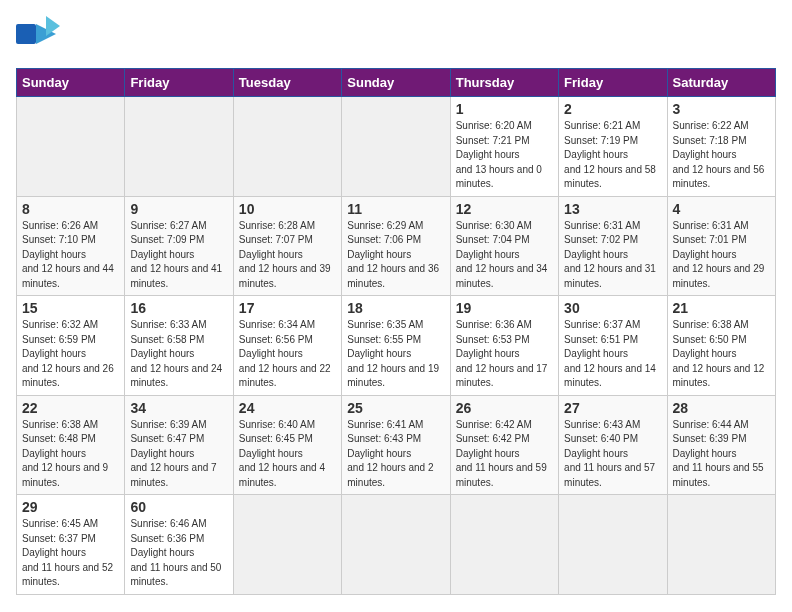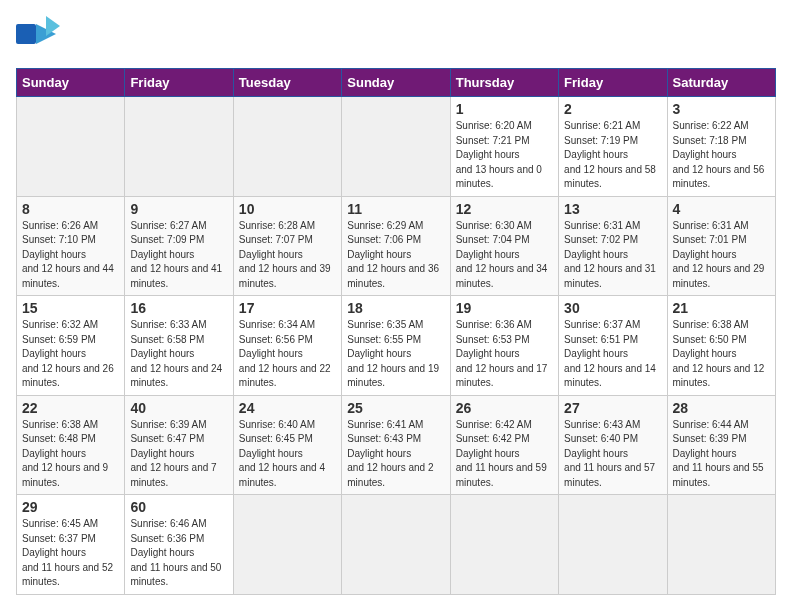--- a/index.html
+++ b/index.html
@@ -188,21 +188,21 @@
           <span class="day-num">21</span>
           <div class="day-info">Sunrise: 6:38 AM<br>Sunset: 6:50 PM<br>Daylight hours<br>and 12 hours and 12 minutes.</div>
         </td>
       </tr>
       <tr>
         <td>
           <span class="day-num">22</span>
           <div class="day-info">Sunrise: 6:38 AM<br>Sunset: 6:48 PM<br>Daylight hours<br>and 12 hours and 9 minutes.</div>
         </td>
         <td>
-          <span class="day-num">40</span>
+          <span class="day-num">34</span>
           <div class="day-info">Sunrise: 6:39 AM<br>Sunset: 6:47 PM<br>Daylight hours<br>and 12 hours and 7 minutes.</div>
         </td>
         <td>
           <span class="day-num">24</span>
           <div class="day-info">Sunrise: 6:40 AM<br>Sunset: 6:45 PM<br>Daylight hours<br>and 12 hours and 4 minutes.</div>
         </td>
         <td>
           <span class="day-num">25</span>
           <div class="day-info">Sunrise: 6:41 AM<br>Sunset: 6:43 PM<br>Daylight hours<br>and 12 hours and 2 minutes.</div>
         </td>

